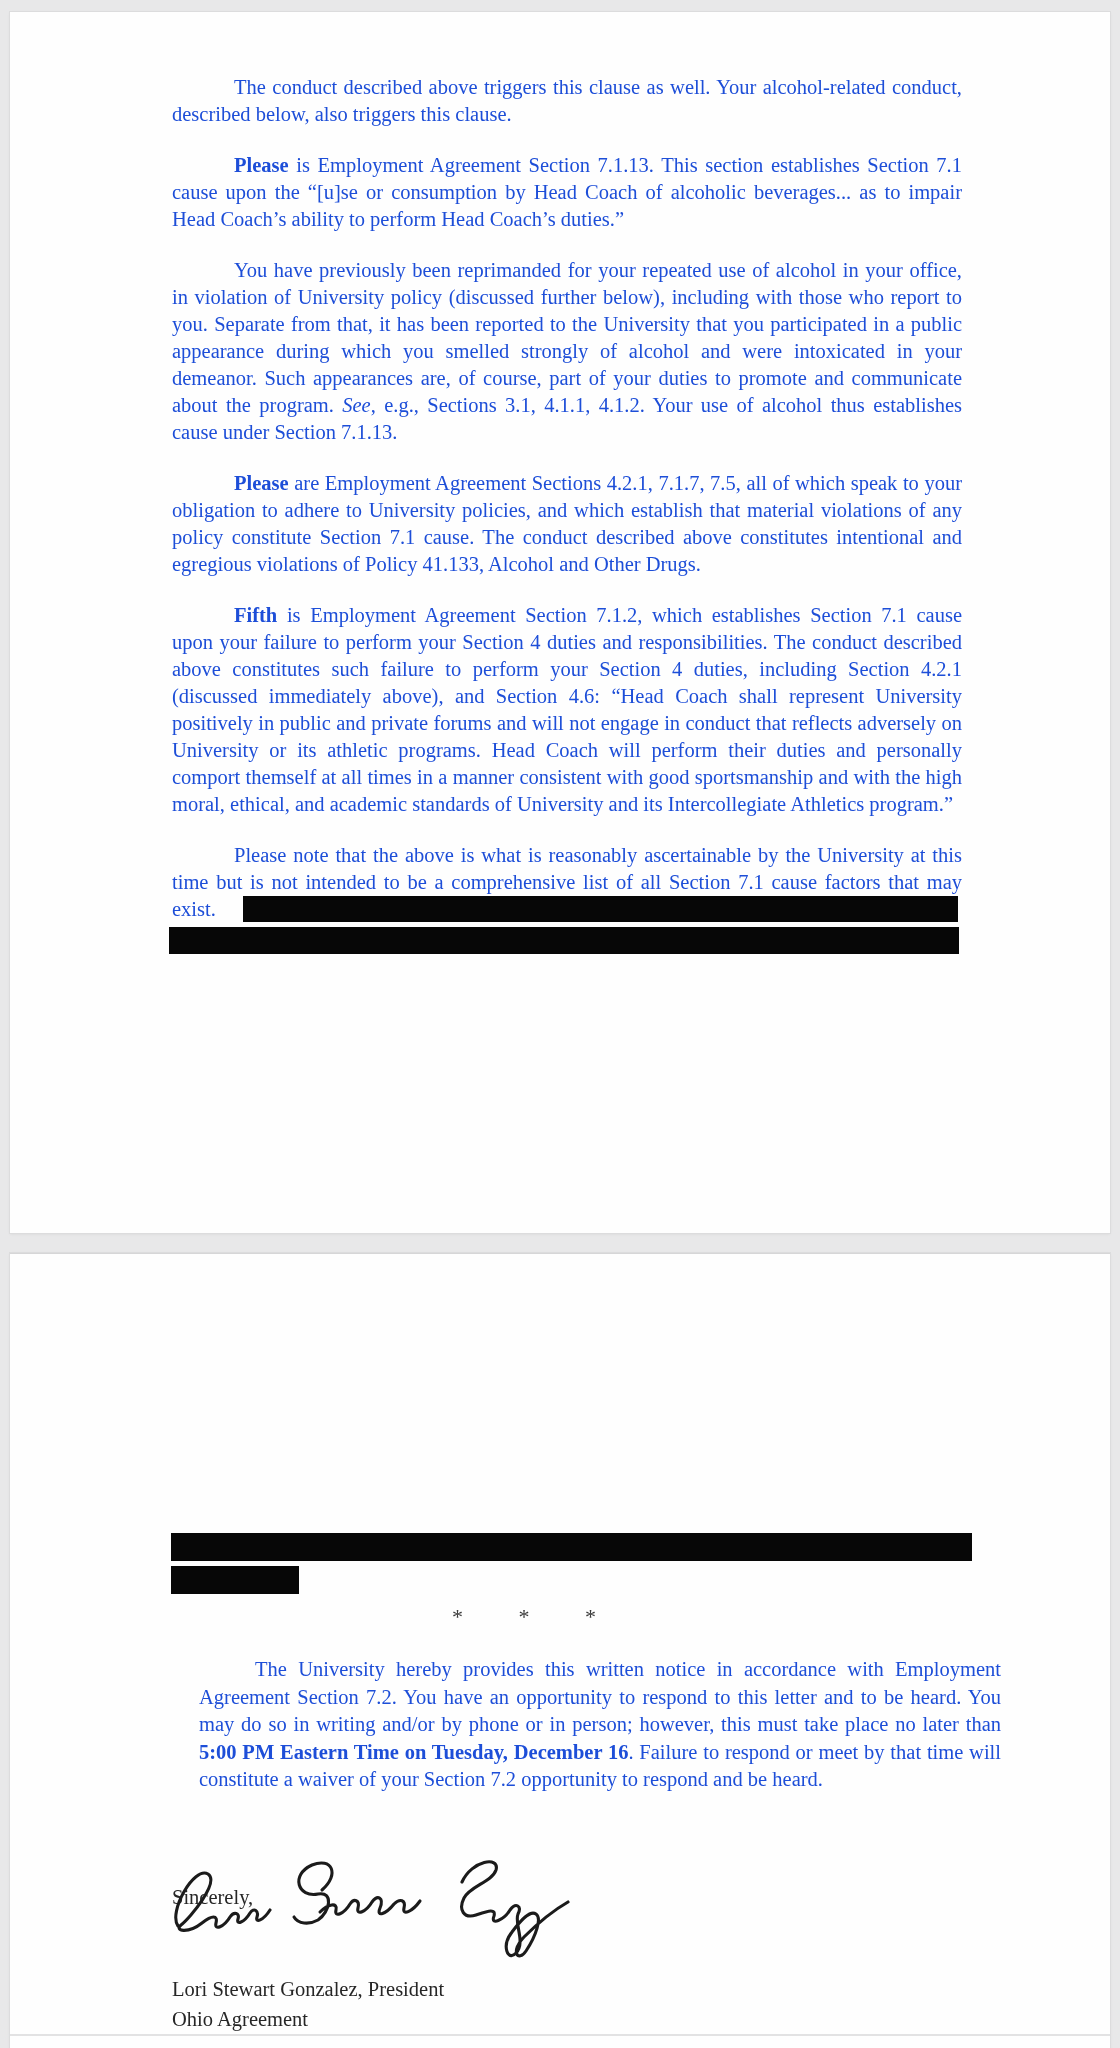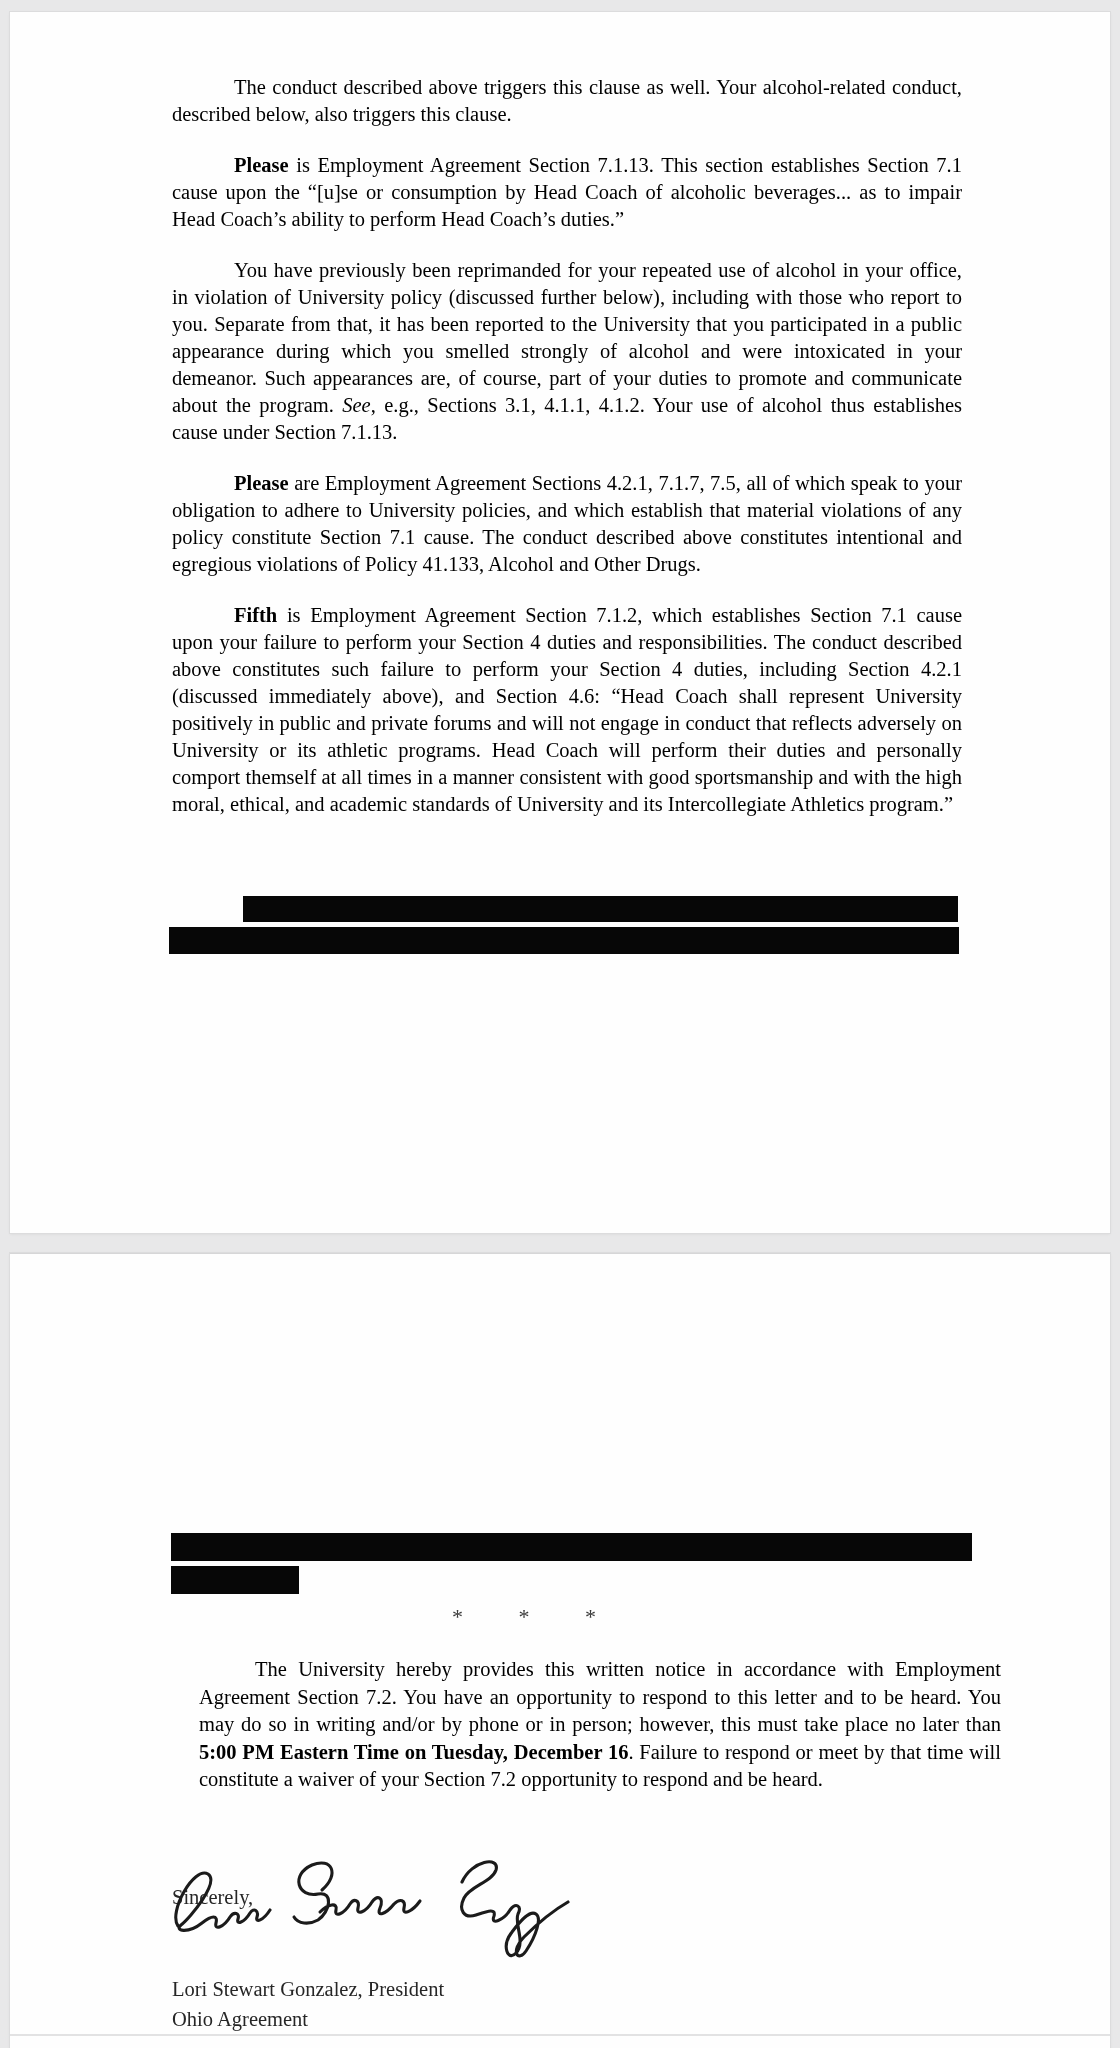--- a/index.html
+++ b/index.html
@@ -25,21 +25,21 @@
     left:162px;
     width:790px;
   }
   #page1 .textcol{top:62px;}
   p.body-par{
     margin:0 0 24px 0;
     font-size:20.5px;
     line-height:27px;
     text-align:justify;
     text-indent:62px;
-    color:#000000;
+    color:#1d4ed8;
   }
   .redaction{
     position:absolute;
     background:#070707;
   }
   
   .p1-bar1{left:233px;top:884px;width:715px;height:26px;}
   .p1-bar2{left:159px;top:915px;width:790px;height:27px;}
   
   .p2-bar1{left:161px;top:279px;width:801px;height:28px;}
@@ -89,20 +89,21 @@
 </head>
 <body>
 
 <div class="paper" id="page1">
   <div class="textcol">
     <p class="body-par"><span>The conduct described above triggers this clause as well. Your alcohol-related conduct, described below, also triggers this clause.</span></p>
     <p class="body-par"><b>Please</b><span> is Employment Agreement Section 7.1.13. This section establishes Section 7.1 cause upon the “[u]se or consumption by Head Coach of alcoholic beverages... as to impair Head Coach’s ability to perform Head Coach’s duties.”</span></p>
     <p class="body-par"><span>You have previously been reprimanded for your repeated use of alcohol in your office, in violation of University policy (discussed further below), including with those who report to you. Separate from that, it has been reported to the University that you participated in a public appearance during which you smelled strongly of alcohol and were intoxicated in your demeanor. Such appearances are, of course, part of your duties to promote and communicate about the program. </span><i>See</i><span>, e.g., Sections 3.1, 4.1.1, 4.1.2. Your use of alcohol thus establishes cause under Section 7.1.13.</span></p>
     <p class="body-par"><b>Please</b><span> are Employment Agreement Sections 4.2.1, 7.1.7, 7.5, all of which speak to your obligation to adhere to University policies, and which establish that material violations of any policy constitute Section 7.1 cause. The conduct described above constitutes intentional and egregious violations of Policy 41.133, Alcohol and Other Drugs.</span></p>
     <p class="body-par"><b>Fifth</b><span> is Employment Agreement Section 7.1.2, which establishes Section 7.1 cause upon your failure to perform your Section 4 duties and responsibilities. The conduct described above constitutes such failure to perform your Section 4 duties, including Section 4.2.1 (discussed immediately above), and Section 4.6: “Head Coach shall represent University positively in public and private forums and will not engage in conduct that reflects adversely on University or its athletic programs. Head Coach will perform their duties and personally comport themself at all times in a manner consistent with good sportsmanship and with the high moral, ethical, and academic standards of University and its Intercollegiate Athletics program.”</span></p>
+    <p class="body-par"><span>Please note that the above is what is reasonably ascertainable by the University at this time but is not intended to be a comprehensive list of all Section 7.1 cause factors that may exist.</span></p>
   </div>
   <div class="redaction p1-bar1"></div>
   <div class="redaction p1-bar2"></div>
 </div>
 
 <div class="paper" id="page2">
   <div class="redaction p2-bar1"></div>
   <div class="redaction p2-bar2"></div>
 
   <div class="separator">* * *</div>

